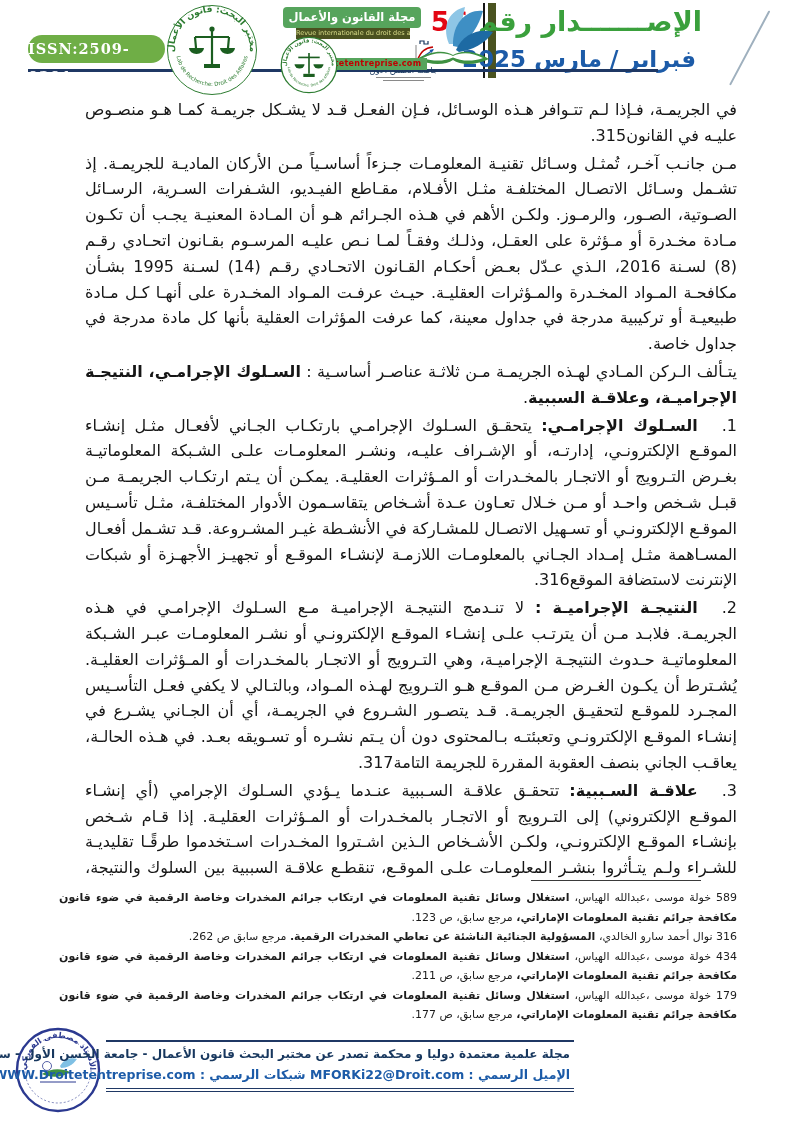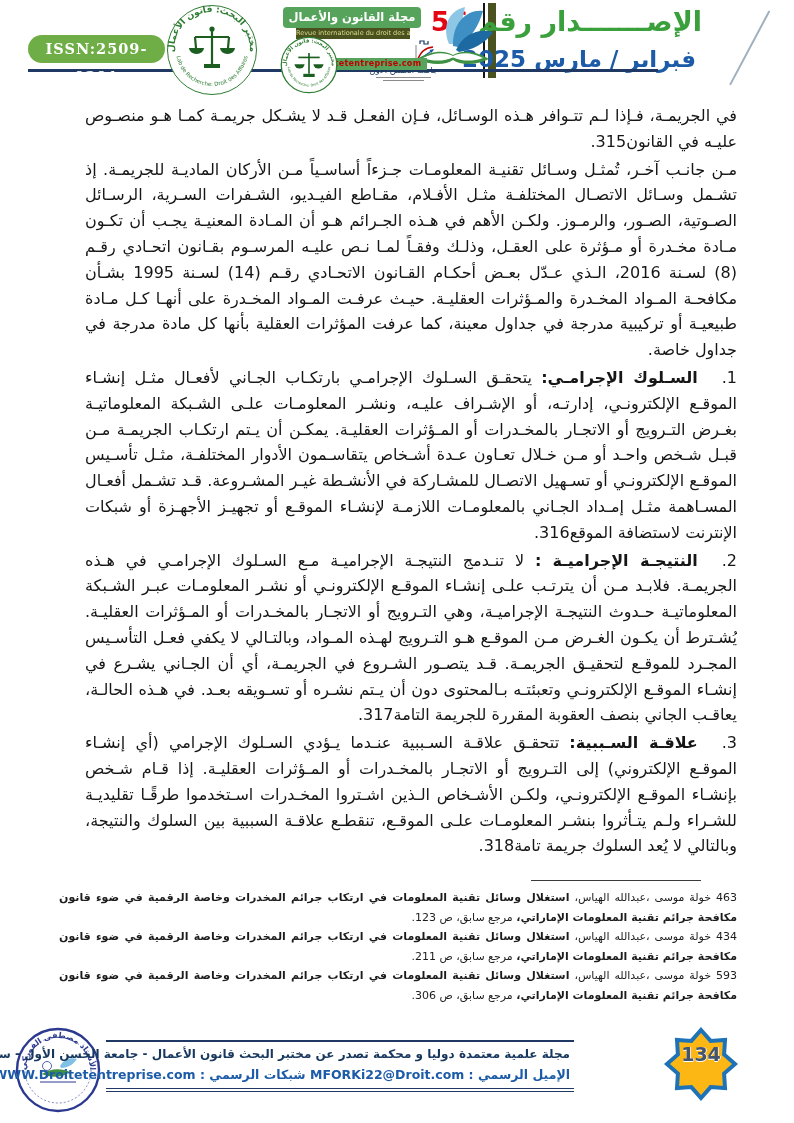--- a/index.html
+++ b/index.html
@@ -9,21 +9,21 @@
     background:#ffffff; overflow:hidden;
     font-family:"DejaVu Sans", sans-serif; color:#191919;
   }
 
   
   .header-rule { position:absolute; left:28px; top:69px; width:630px; height:3px; background:#1F3864; z-index:1; }
   .issn-pill {
     position:absolute; left:28px; top:35px; width:137px; height:28px;
     background:#6FAE46; border-radius:14px; color:#fff; z-index:2;
     font-family:"DejaVu Serif", serif; font-weight:bold; font-size:14.5px;
-    text-align:center; line-height:28px; letter-spacing:1px;
+    line-height:28px; letter-spacing:1px;
   }
   .logo-big { position:absolute; left:166px; top:4px; width:92px; height:92px; z-index:3; }
   .logo-small { position:absolute; left:280px; top:36px; width:58px; height:58px; z-index:4; }
   .banner-ar {
     position:absolute; left:283px; top:7px; width:138px; height:21px; z-index:2;
     background:#56A45C; color:#fff; font-size:11.5px; font-weight:bold;
     text-align:center; line-height:21px; border-radius:4px; direction:rtl;
   }
   .banner-fr {
     position:absolute; left:296px; top:28px; width:114px; height:11px; z-index:2;
@@ -50,21 +50,21 @@
   .issue-title .num { color:#E30613; }
   .issue-date {
     position:absolute; left:496px; top:46px; width:200px; direction:rtl;
     font-size:23px; font-weight:bold; color:#1C5BA8; text-align:center; white-space:nowrap;
   }
   .pen { position:absolute; left:730px; top:84px; width:84px; height:2px; background:#9FB0BE;
          border-radius:2px; transform:rotate(-62deg); transform-origin:left center; }
 
   
   .doc-body {
-    position:absolute; top:103px; right:57px; width:652px; max-height:784px; overflow:hidden;
+    position:absolute; top:97px; right:57px; width:652px; max-height:784px; overflow:hidden;
     direction:rtl; text-align:justify; font-size:16px; line-height:25.8px; color:#161616;
   }
   .doc-body p { margin:0 0 2px 0; }
   .doc-body b { font-weight:bold; }
   .heading-line { font-weight:bold; padding-right:20px; }
   .gap-sm { display:inline-block; width:16px; }
   .gap-md { display:inline-block; width:24px; }
 
   
   .footnotes {
@@ -184,38 +184,40 @@
 
   <div class="issue-title"><span>الإصـــــــدار رقم</span> <span class="num">56</span></div>
   <div class="issue-date">فبراير / مارس 2025</div>
   <div class="pen"></div>
 
   <main class="doc-body">
     <p class="body-p">في الجريمـة، فـإذا لـم تتـوافر هـذه الوسـائل، فـإن الفعـل قـد لا يشـكل جريمـة كمـا هـو منصـوص عليـه في القانون315.</p>
     <p class="body-p">مـن جانـب آخـر، تُمثـل وسـائل تقنيـة المعلومـات جـزءاً أساسـياً مـن الأركان الماديـة للجريمـة. إذ تشـمل وسـائل الاتصـال المختلفـة مثـل الأفـلام، مقـاطع الفيـديو، الشـفرات السـرية، الرسـائل الصـوتية، الصـور، والرمـوز. ولكـن الأهم في هـذه الجـرائم هـو أن المـادة المعنيـة يجـب أن تكـون مـادة مخـدرة أو مـؤثرة على العقـل، وذلـك وفقـاً لمـا نـص عليـه المرسـوم بقـانون اتحـادي رقـم (8) لسـنة 2016، الـذي عـدّل بعـض أحكـام القـانون الاتحـادي رقـم (14) لسـنة 1995 بشـأن مكافحـة المـواد المخـدرة والمـؤثرات العقليـة. حيـث عرفـت المـواد المخـدرة على أنهـا كـل مـادة طبيعيـة أو تركيبية مدرجة في جداول معينة، كما عرفت المؤثرات العقلية بأنها كل مادة مدرجة في جداول خاصة.</p>
 
 
+    <p class="body-p"><span>يتـألف الـركن المـادي لهـذه الجريمـة مـن ثلاثـة عناصـر أساسـية : </span><b>السـلوك الإجرامـي، النتيجـة الإجراميـة، وعلاقـة السببية</b><span>.</span></p>
 
     <p class="body-p"><span>1.</span><span class="gap-md"></span><b>السـلوك الإجرامـي:</b><span> يتحقـق السـلوك الإجرامـي بارتكـاب الجـاني لأفعـال مثـل إنشـاء الموقـع الإلكترونـي، إدارتـه، أو الإشـراف عليـه، ونشـر المعلومـات علـى الشـبكة المعلوماتيـة بغـرض التـرويج أو الاتجـار بالمخـدرات أو المـؤثرات العقليـة. يمكـن أن يـتم ارتكـاب الجريمـة مـن قبـل شـخص واحـد أو مـن خـلال تعـاون عـدة أشـخاص يتقاسـمون الأدوار المختلفـة، مثـل تأسـيس الموقـع الإلكترونـي أو تسـهيل الاتصـال للمشـاركة في الأنشـطة غيـر المشـروعة. قـد تشـمل أفعـال المسـاهمة مثـل إمـداد الجـاني بالمعلومـات اللازمـة لإنشـاء الموقـع أو تجهيـز الأجهـزة أو شبكات الإنترنت لاستضافة الموقع316.</span></p>
 
     <p class="body-p"><span>2.</span><span class="gap-md"></span><b>النتيجـة الإجراميـة :</b><span> لا تنـدمج النتيجـة الإجراميـة مـع السـلوك الإجرامـي في هـذه الجريمـة. فلابـد مـن أن يترتـب علـى إنشـاء الموقـع الإلكترونـي أو نشـر المعلومـات عبـر الشـبكة المعلوماتيـة حـدوث النتيجـة الإجراميـة، وهي التـرويج أو الاتجـار بالمخـدرات أو المـؤثرات العقليـة. يُشـترط أن يكـون الغـرض مـن الموقـع هـو التـرويج لهـذه المـواد، وبالتـالي لا يكفي فعـل التأسـيس المجـرد للموقـع لتحقيـق الجريمـة. قـد يتصـور الشـروع في الجريمـة، أي أن الجـاني يشـرع في إنشـاء الموقـع الإلكترونـي وتعبئتـه بـالمحتوى دون أن يـتم نشـره أو تسـويقه بعـد. في هـذه الحالـة، يعاقـب الجاني بنصف العقوبة المقررة للجريمة التامة317.</span></p>
 
     <p class="body-p"><span>3.</span><span class="gap-md"></span><b>علاقـة السـببية:</b><span> تتحقـق علاقـة السـببية عنـدما يـؤدي السـلوك الإجرامي (أي إنشـاء الموقـع الإلكتروني) إلى التـرويج أو الاتجـار بالمخـدرات أو المـؤثرات العقليـة. إذا قـام شـخص بإنشـاء الموقـع الإلكترونـي، ولكـن الأشـخاص الـذين اشـتروا المخـدرات اسـتخدموا طرقًـا تقليديـة للشـراء ولـم يتـأثروا بنشـر المعلومـات علـى الموقـع، تنقطـع علاقـة السببية بين السلوك والنتيجة، وبالتالي لا يُعد السلوك جريمة تامة318.</span></p>
 
   </main>
 
   <section class="footnotes">
     <div class="fn-rule"></div>
 
-    <p class="fn"><span>463</span> <span>خولة موسى ،عبدالله الهياس، </span><b>استغلال وسائل تقنية المعلومات في ارتكاب جرائم المخدرات وخاصة الرقمية في ضوء قانون مكافحة جرائم تقنية المعلومات الإماراتي،</b><span> مرجع سابق، ص 123.</span></p>
-
+    <p class="fn"><span>589</span> <span>خولة موسى ،عبدالله الهياس، </span><b>استغلال وسائل تقنية المعلومات في ارتكاب جرائم المخدرات وخاصة الرقمية في ضوء قانون مكافحة جرائم تقنية المعلومات الإماراتي،</b><span> مرجع سابق، ص 123.</span></p>
+
+    <p class="fn"><span>316</span> <span>نوال أحمد سارو الخالدي، </span><b>المسؤولية الجنائية الناشئة عن تعاطي المخدرات الرقمية.</b><span> مرجع سابق ص 262.</span></p>
 
     <p class="fn"><span>434</span> <span>خولة موسى ،عبدالله الهياس، </span><b>استغلال وسائل تقنية المعلومات في ارتكاب جرائم المخدرات وخاصة الرقمية في ضوء قانون مكافحة جرائم تقنية المعلومات الإماراتي،</b><span> مرجع سابق، ص 211.</span></p>
 
-    <p class="fn"><span>593</span> <span>خولة موسى ،عبدالله الهياس، </span><b>استغلال وسائل تقنية المعلومات في ارتكاب جرائم المخدرات وخاصة الرقمية في ضوء قانون مكافحة جرائم تقنية المعلومات الإماراتي،</b><span> مرجع سابق، ص 306.</span></p>
+    <p class="fn"><span>179</span> <span>خولة موسى ،عبدالله الهياس، </span><b>استغلال وسائل تقنية المعلومات في ارتكاب جرائم المخدرات وخاصة الرقمية في ضوء قانون مكافحة جرائم تقنية المعلومات الإماراتي،</b><span> مرجع سابق، ص 177.</span></p>
   </section>
 
   <div class="stamp">
     <svg width="88" height="88" viewBox="0 0 88 88">
       <circle cx="44" cy="44" r="41" fill="none" stroke="#2B3990" stroke-width="2.4"></circle>
       <circle cx="44" cy="44" r="33" fill="none" stroke="#2B3990" stroke-width="0.6" stroke-dasharray="2 2"></circle>
       <defs>
           <path id="stampArc" d="M 12,44 A 32,32 0 0 1 76,44" fill="none"></path>
         </defs>
       <text font-size="8" font-weight="bold" fill="#2B3990">
@@ -226,20 +228,14 @@
       <line x1="26" y1="56" x2="62" y2="56" stroke="#2B3990" stroke-width="1"></line>
       <circle cx="33" cy="40" r="4.5" fill="none" stroke="#2B3990" stroke-width="0.8"></circle>
     </svg>
   </div>
 
   <div class="footer-center">
     <div class="footer-line1">مجلة علمية معتمدة  دوليا و محكمة تصدر عن مختبر البحث قانون الأعمال - جامعة الحسن الأول - سطات - المغرب</div>
     <div class="footer-line2"><span>الإميل الرسمي : </span><span>MFORKi22@Droit.com</span><span> شبكات الرسمي : </span><span>WWW.Droitetentreprise.com</span></div>
   </div>
 
-  <div class="star-badge">
-    <svg width="76" height="76" viewBox="0 0 76 76">
-      <polygon points="38,4 47.6,14.9 62,14 61.1,28.4 72,38 61.1,47.6 62,62 47.6,61.1 38,72 28.4,61.1 14,62 14.9,47.6 4,38 14.9,28.4 14,14 28.4,14.9" fill="#FDB714" stroke="#1D72B8" stroke-width="4" stroke-linejoin="miter"></polygon>
-    </svg>
-    <div class="star-num">134</div>
-  </div>
 
 </div>
 
 </body></html>

